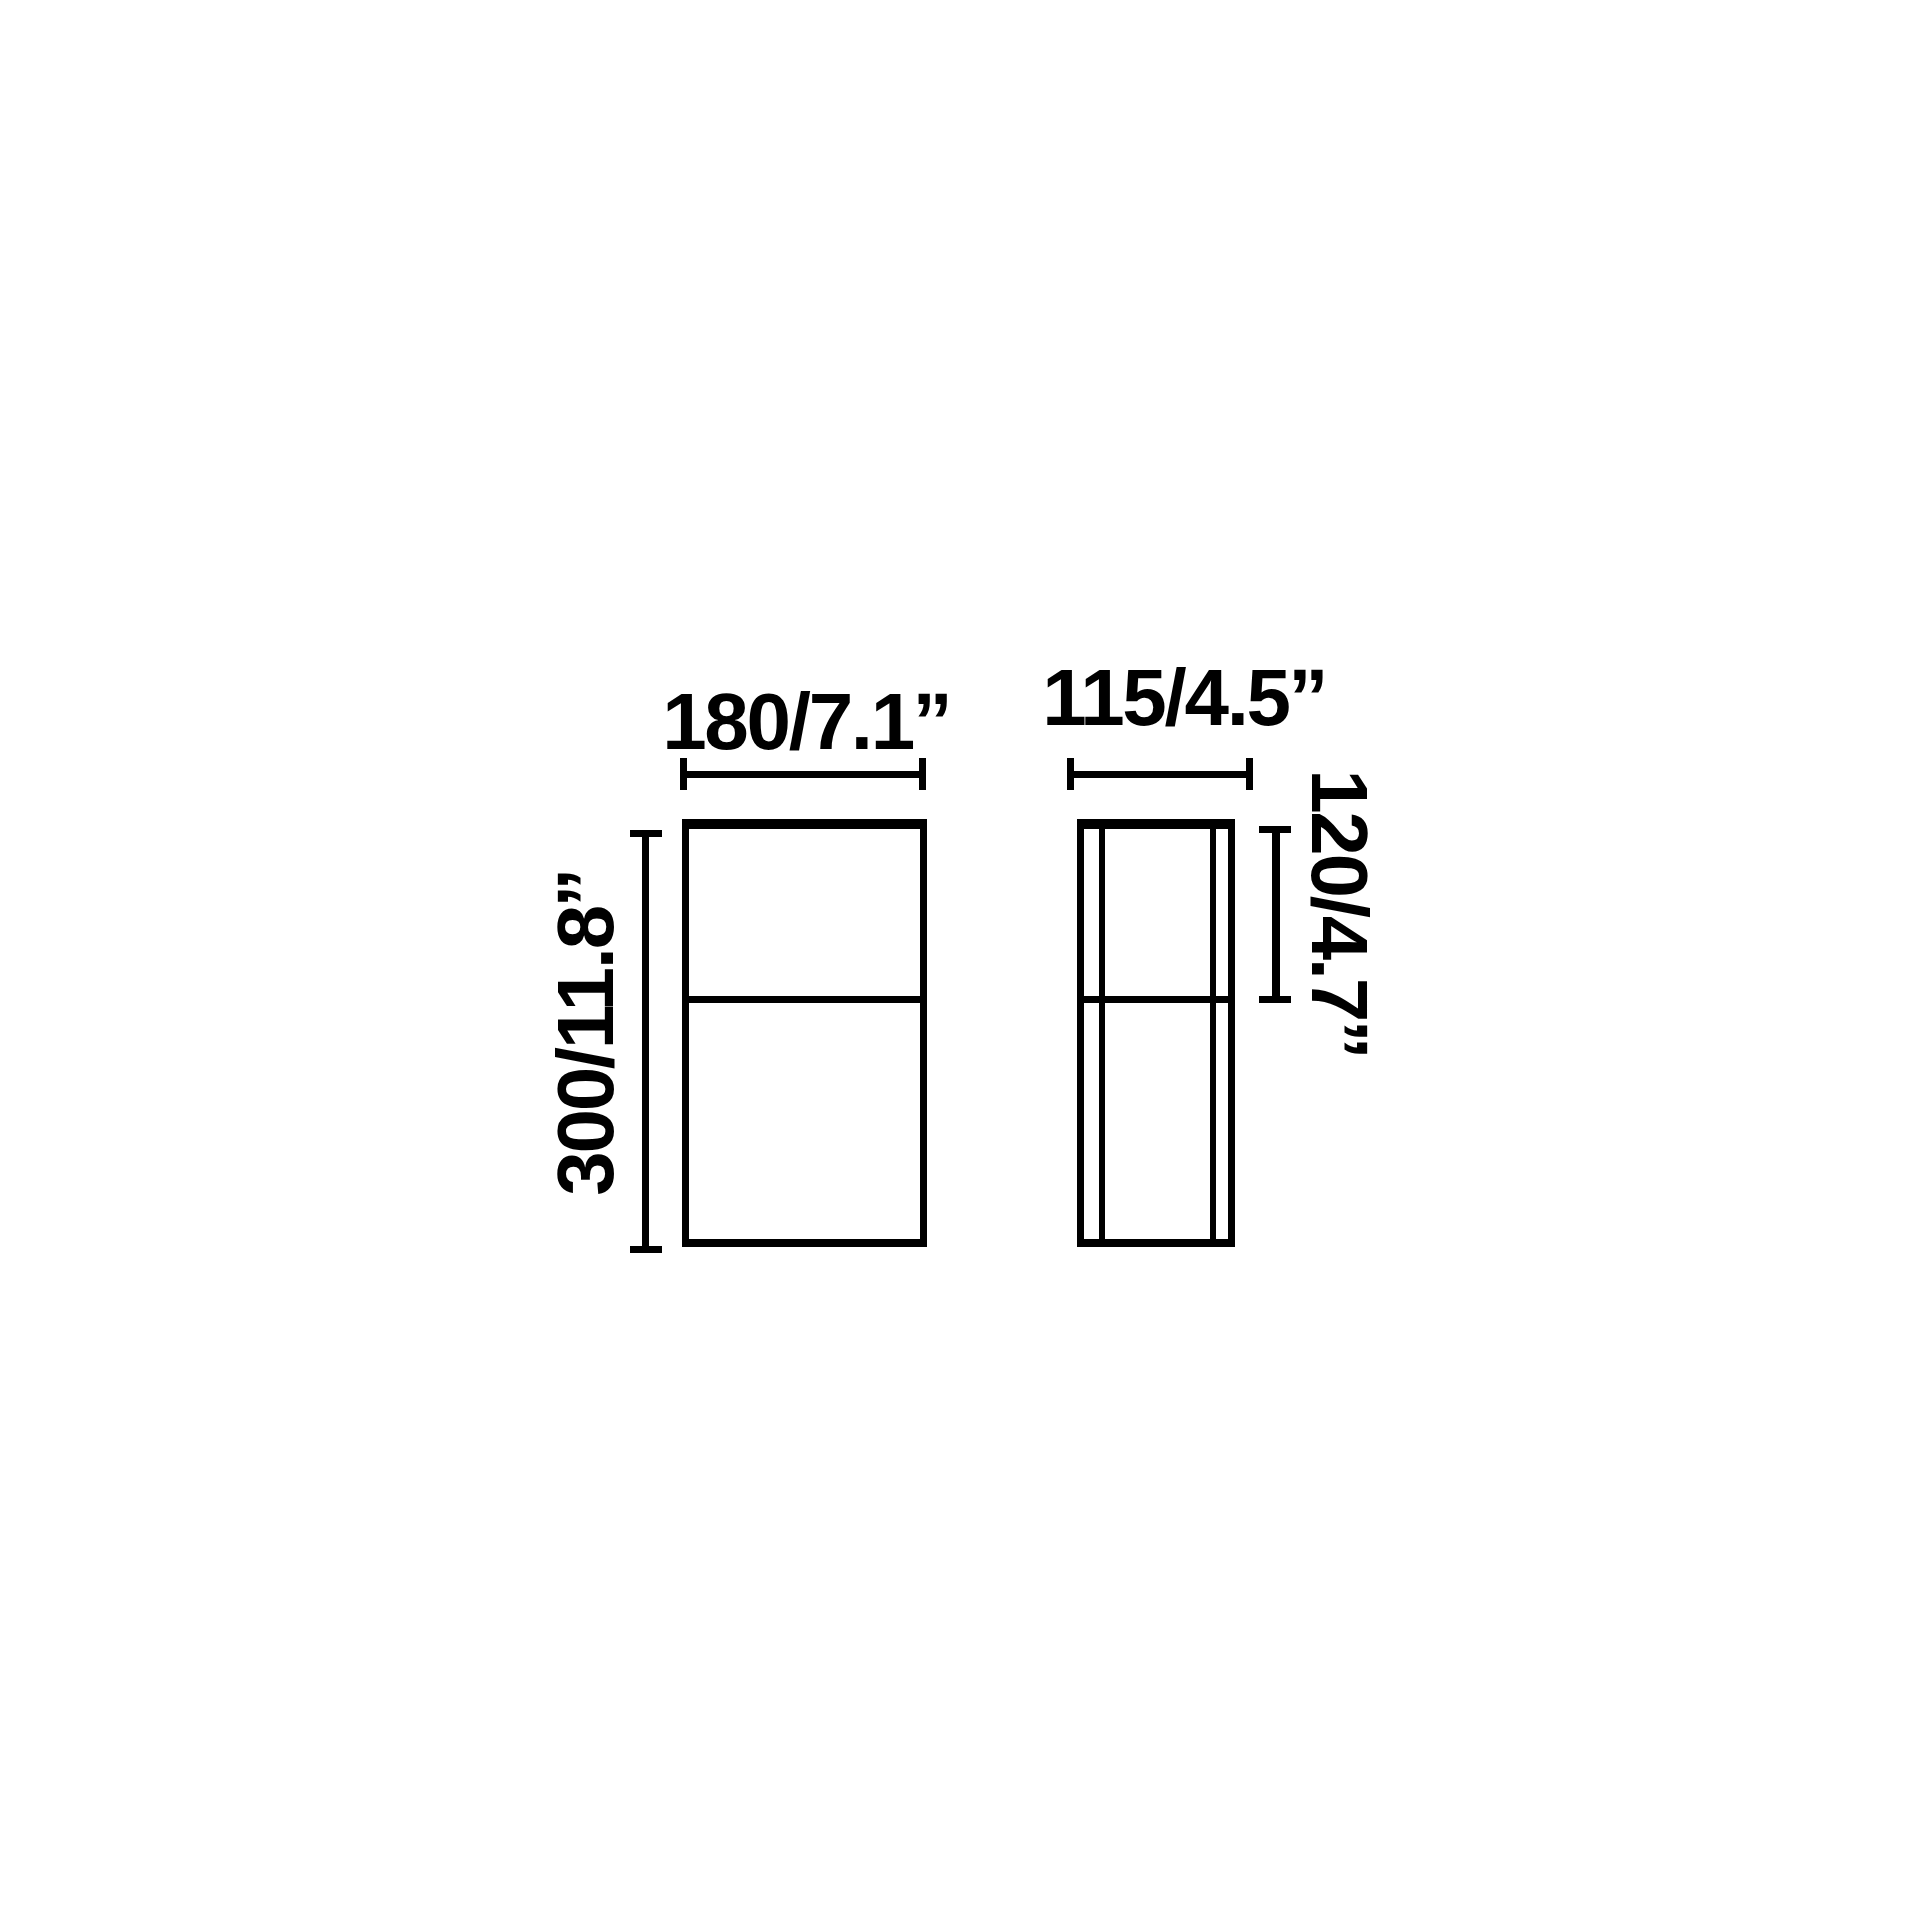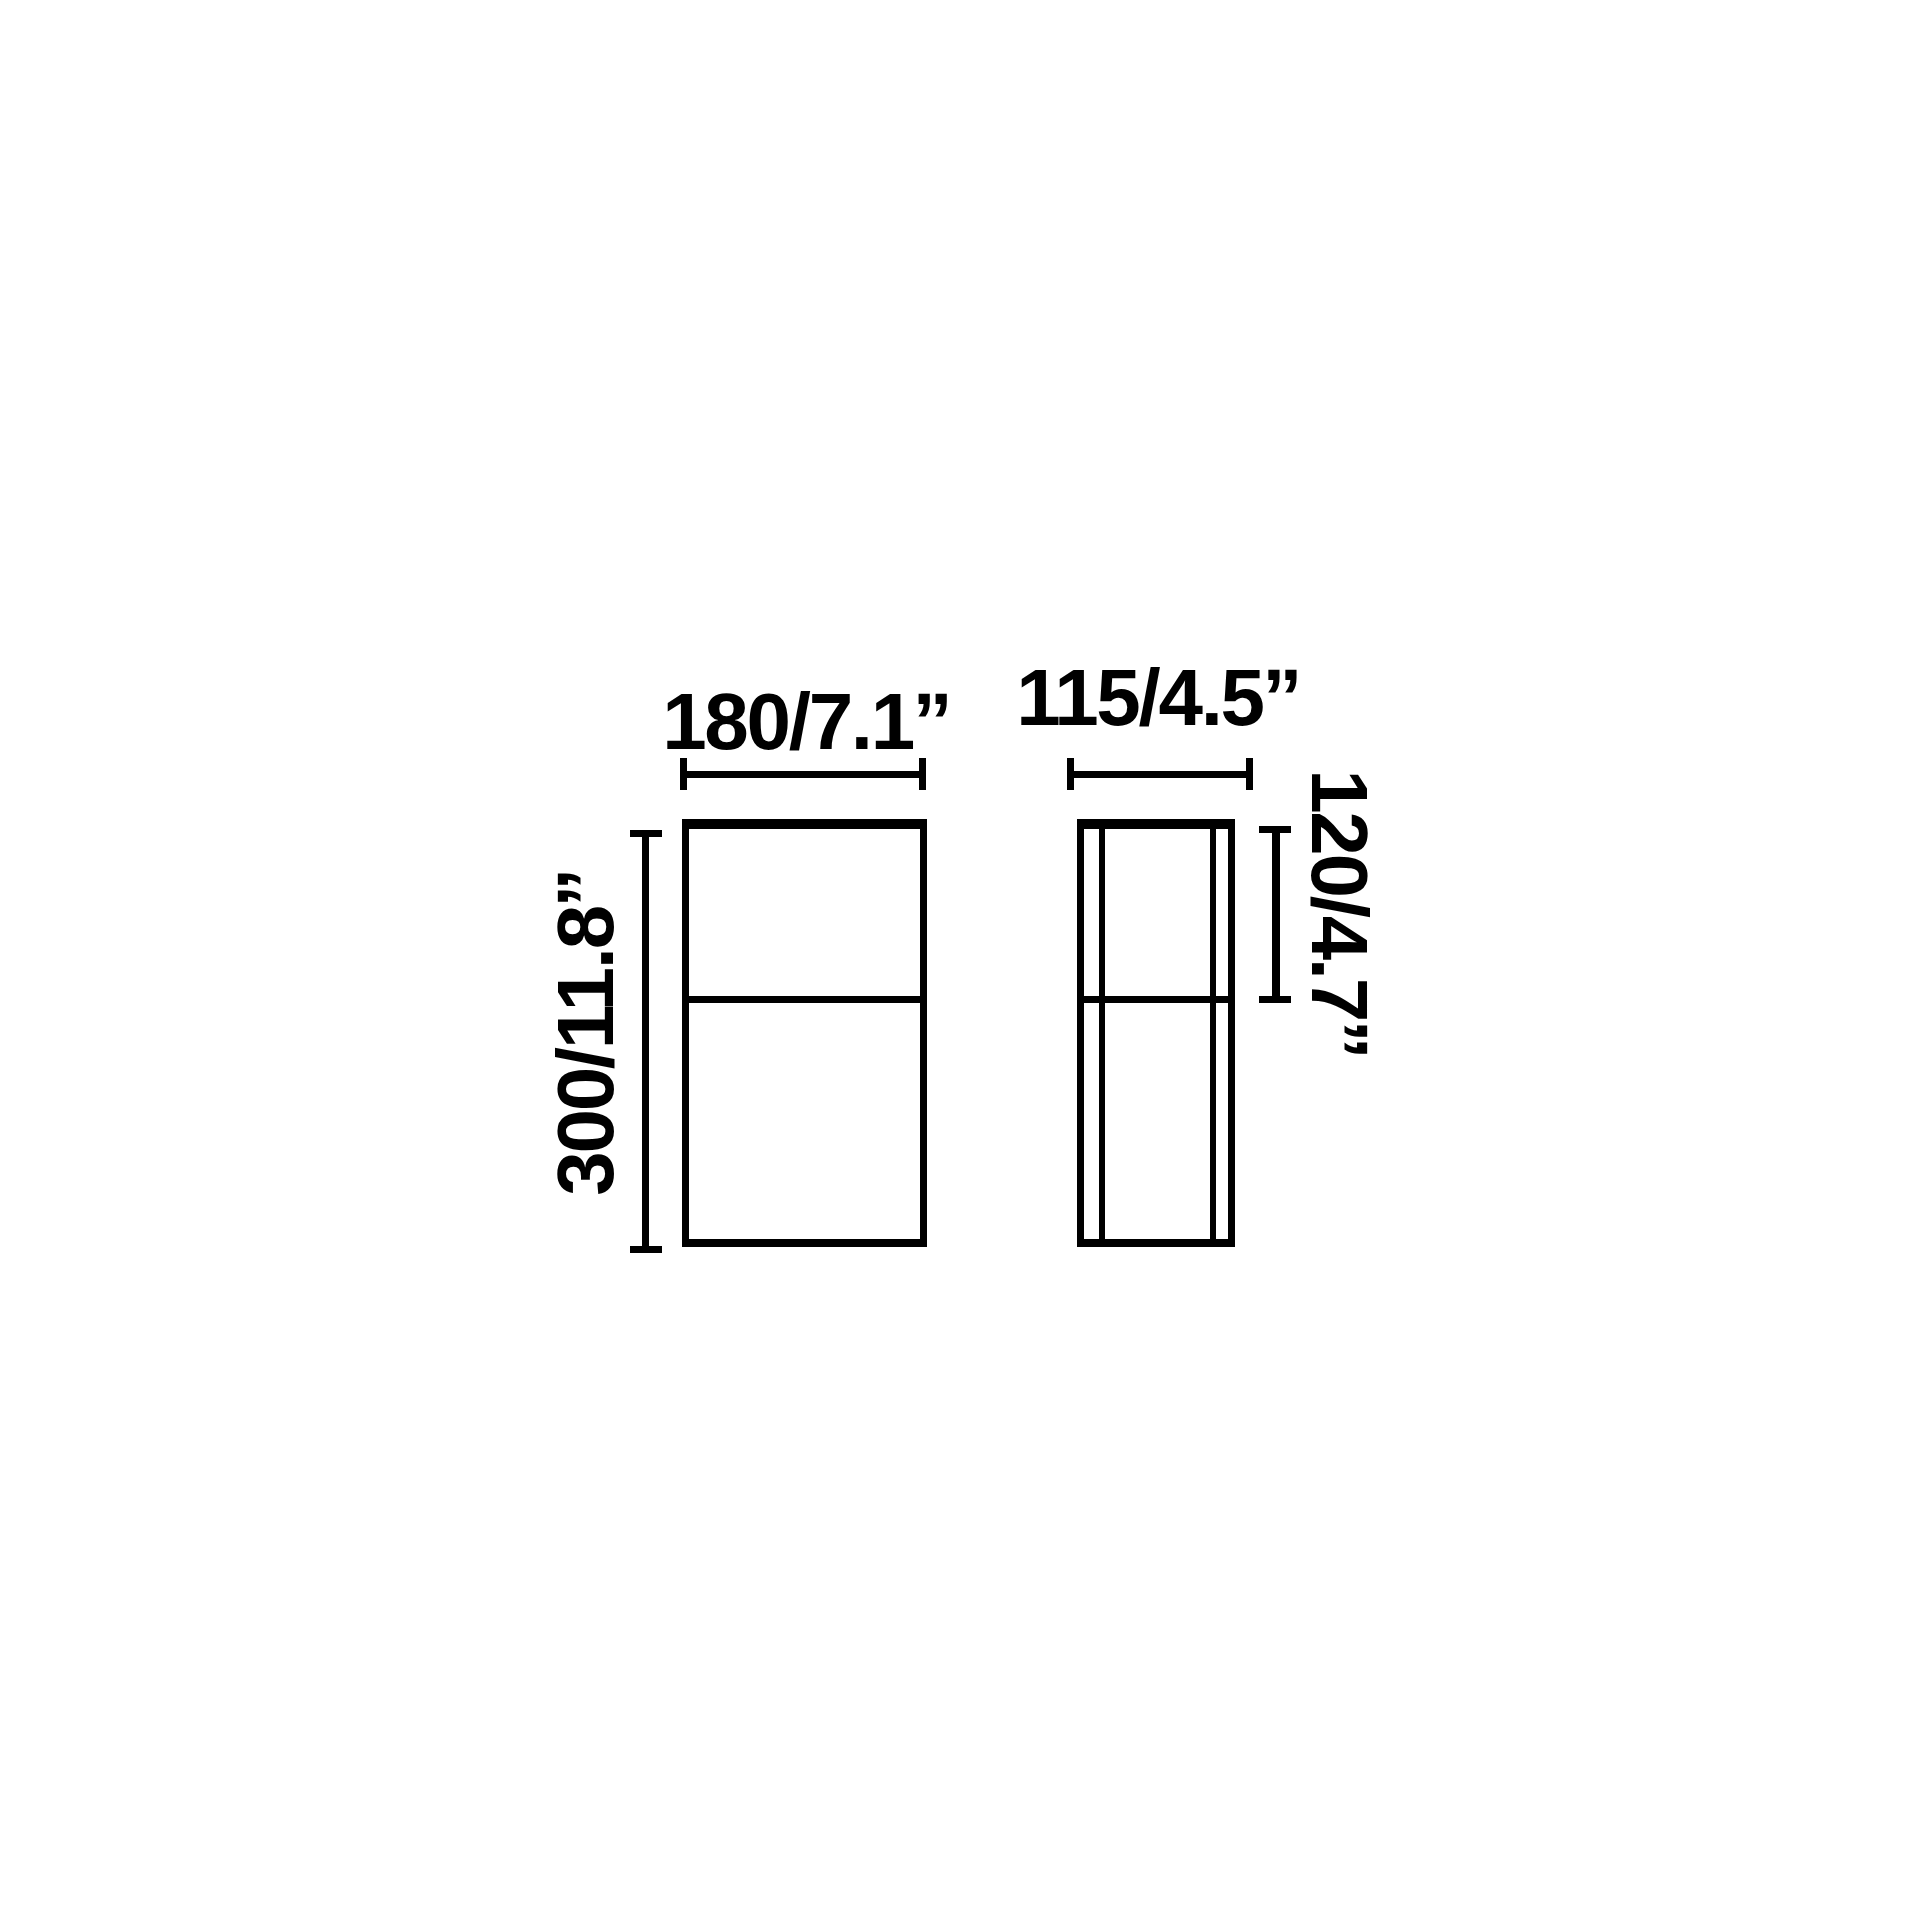--- a/index.html
+++ b/index.html
@@ -63,21 +63,21 @@
     font-weight: bold;
     letter-spacing: -2.3px;
     white-space: nowrap;
     line-height: 1;
     transform: translate(-50%, -50%);
   }
   .dim-label.rot-ccw { transform: translate(-50%, -50%) rotate(-90deg); }
   .dim-label.rot-cw  { transform: translate(-50%, -50%) rotate(90deg); }
 
   .label-front-width  { left: 806px; top: 698px; margin-top: 24px; }
-  .label-side-depth   { left: 1158px; top: 698px; text-align: center; }
+  .label-side-depth   { left: 1184px; top: 698px; text-align: center; }
   .label-front-height { left: 586px;  top: 1033px; }
   .label-side-upper   { left: 1339px; top: 913px; }
 </style>
 </head>
 <body>
 
 <div class="canvas">
 
   <div class="outline front-outline"></div>
   <div class="ink front-divider"></div>

